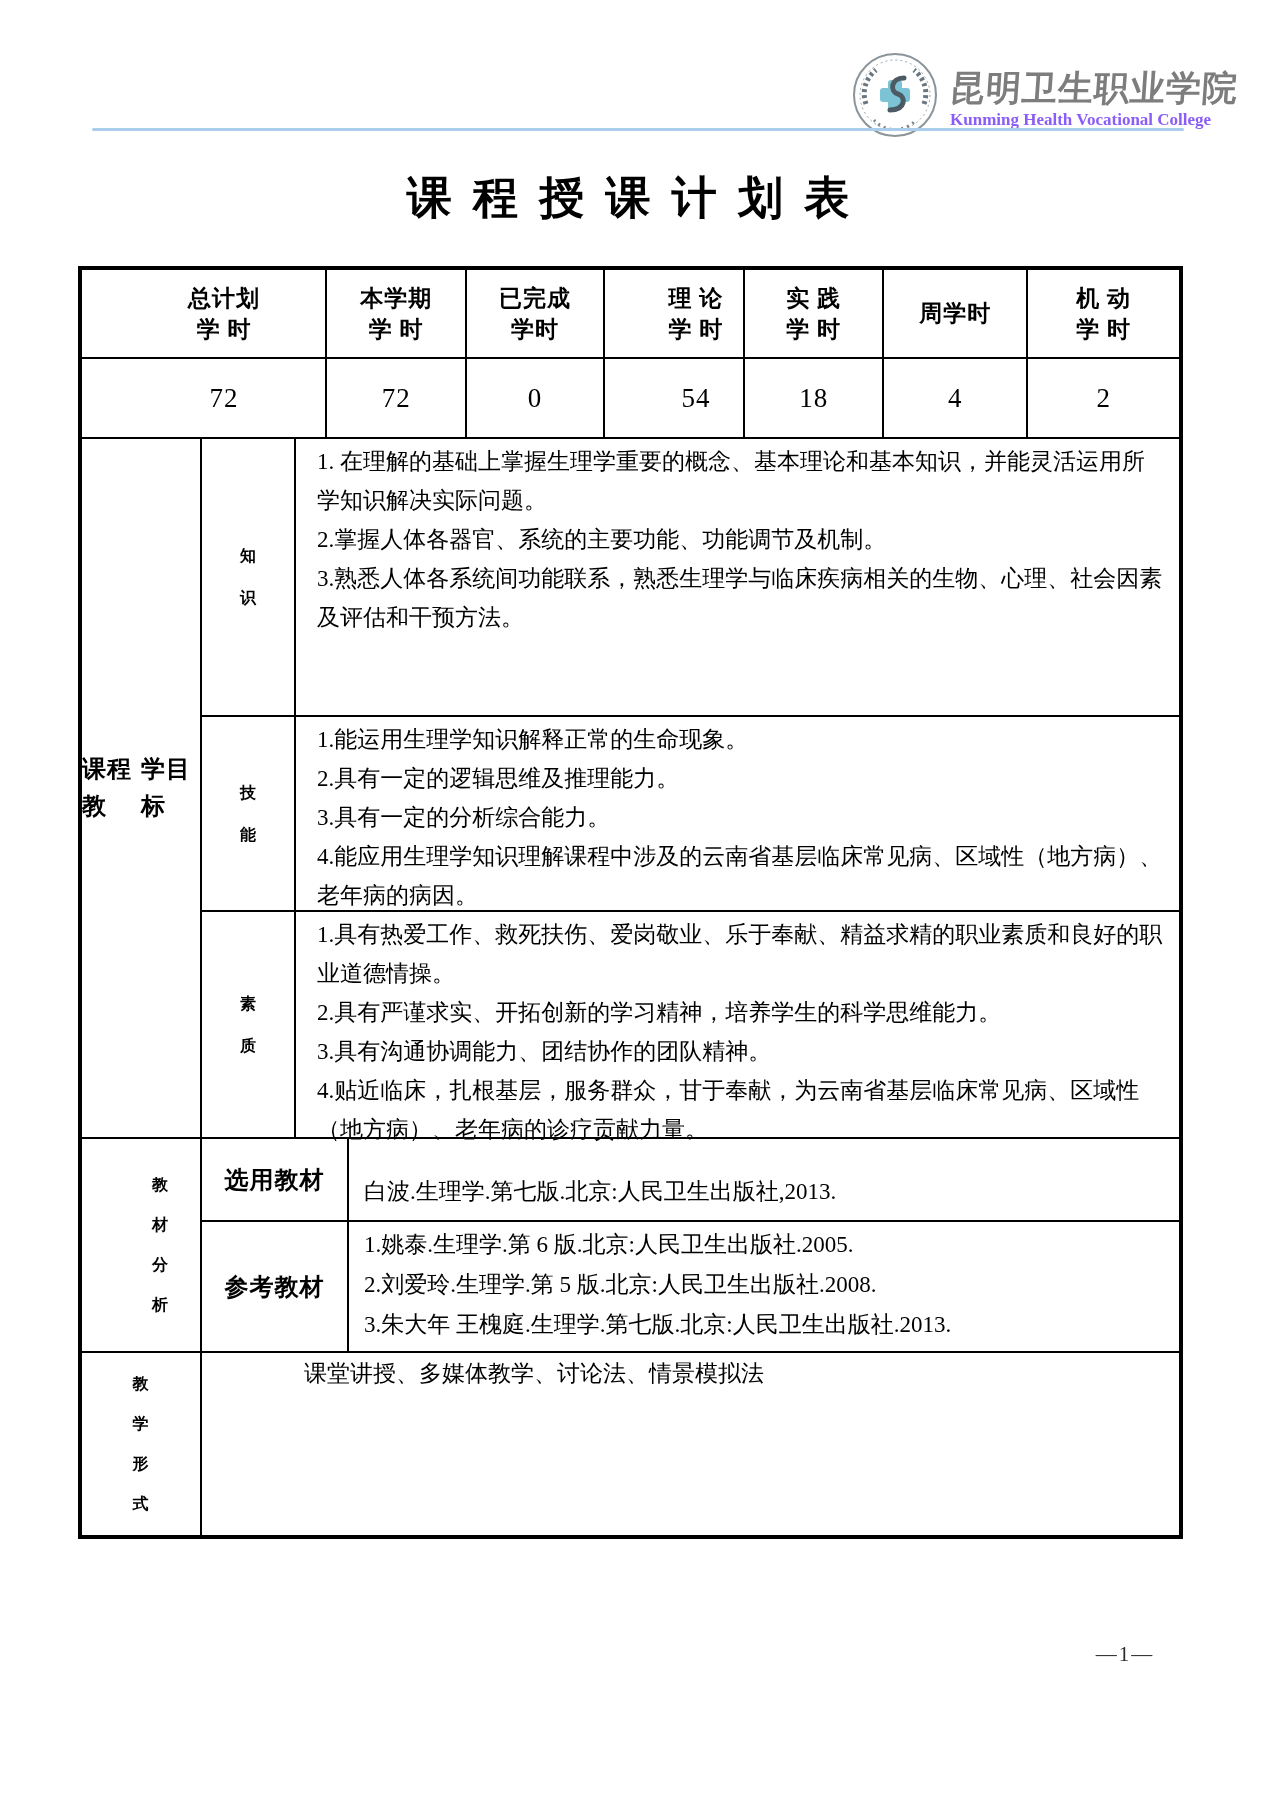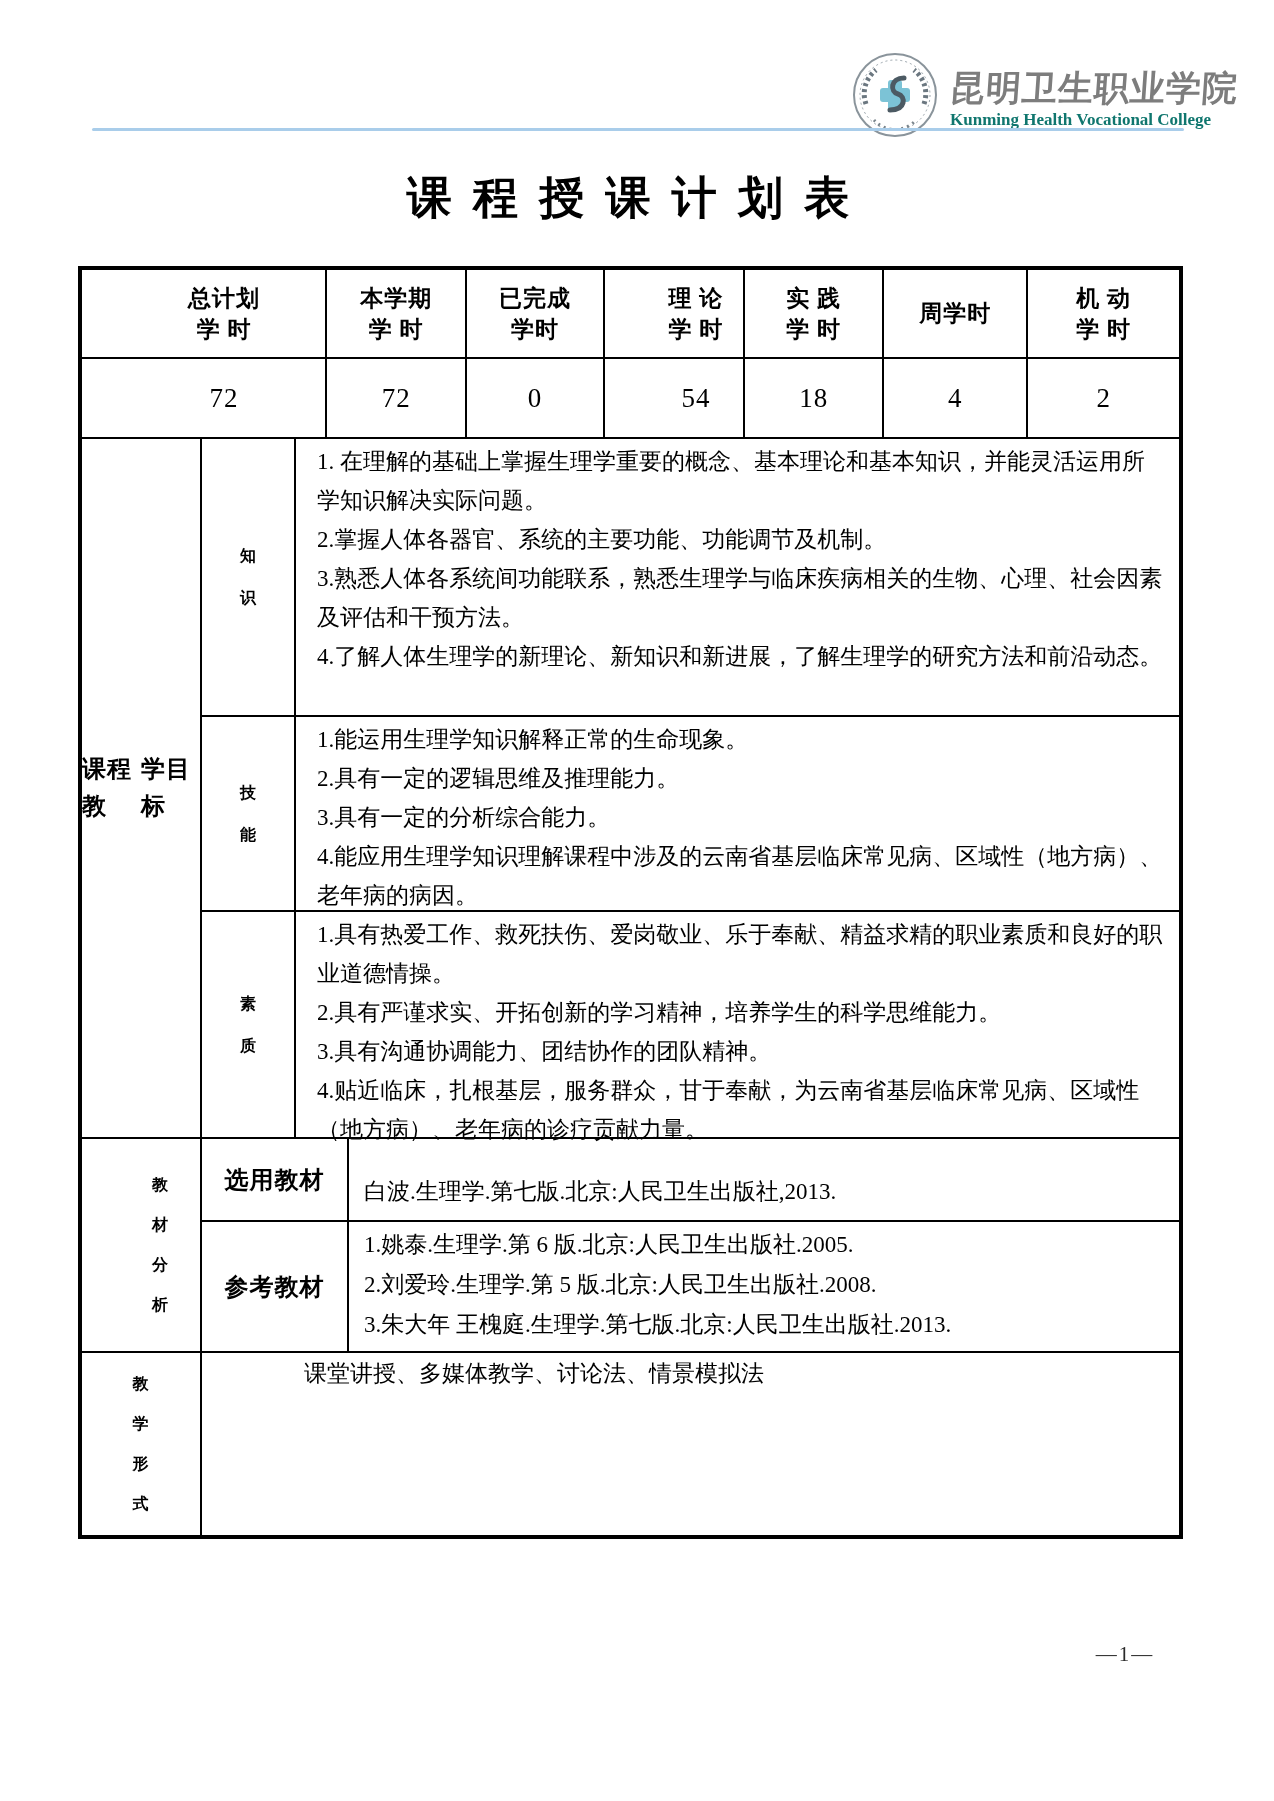--- a/index.html
+++ b/index.html
@@ -20,21 +20,21 @@
     position:absolute;left:852px;top:52px;width:86px;height:86px;
   }
   .brand{position:absolute;left:950px;top:68px;width:280px;}
   .brand-zh{
     font-size:35px;font-weight:bold;color:#7d7d7d;
     letter-spacing:1px;line-height:40px;white-space:nowrap;
     transform:skewX(-4deg);
     font-family:"DejaVu Serif",serif;
   }
   .brand-en{
-    font-size:17px;font-weight:bold;color:#0f766e;
+    font-size:17px;font-weight:bold;color:#8b5cf6;
     line-height:20px;margin-top:2px;white-space:nowrap;
     font-family:"Liberation Serif",serif;
   }
   .head-rule{
     position:absolute;left:92px;top:128px;width:1092px;height:3px;
     border-radius:2px;
   }
 
   
   .doc-title{
@@ -207,21 +207,20 @@
       <div class="inner-col">
 
         <div class="row r-knowledge bb">
           <div class="goal-sub br">
             <div class="vert-label">知识</div>
           </div>
           <div class="goal-body">
             <div>1. 在理解的基础上掌握生理学重要的概念、基本理论和基本知识，并能灵活运用所学知识解决实际问题。</div>
             <div>2.掌握人体各器官、系统的主要功能、功能调节及机制。</div>
             <div>3.熟悉人体各系统间功能联系，熟悉生理学与临床疾病相关的生物、心理、社会因素及评估和干预方法。</div>
-            <div>4.了解人体生理学的新理论、新知识和新进展，了解生理学的研究方法和前沿动态。</div>
           </div>
         </div>
 
         <div class="row r-skill bb">
           <div class="goal-sub br">
             <div class="vert-label">技能</div>
           </div>
           <div class="goal-body">
             <div>1.能运用生理学知识解释正常的生命现象。</div>
             <div>2.具有一定的逻辑思维及推理能力。</div>

